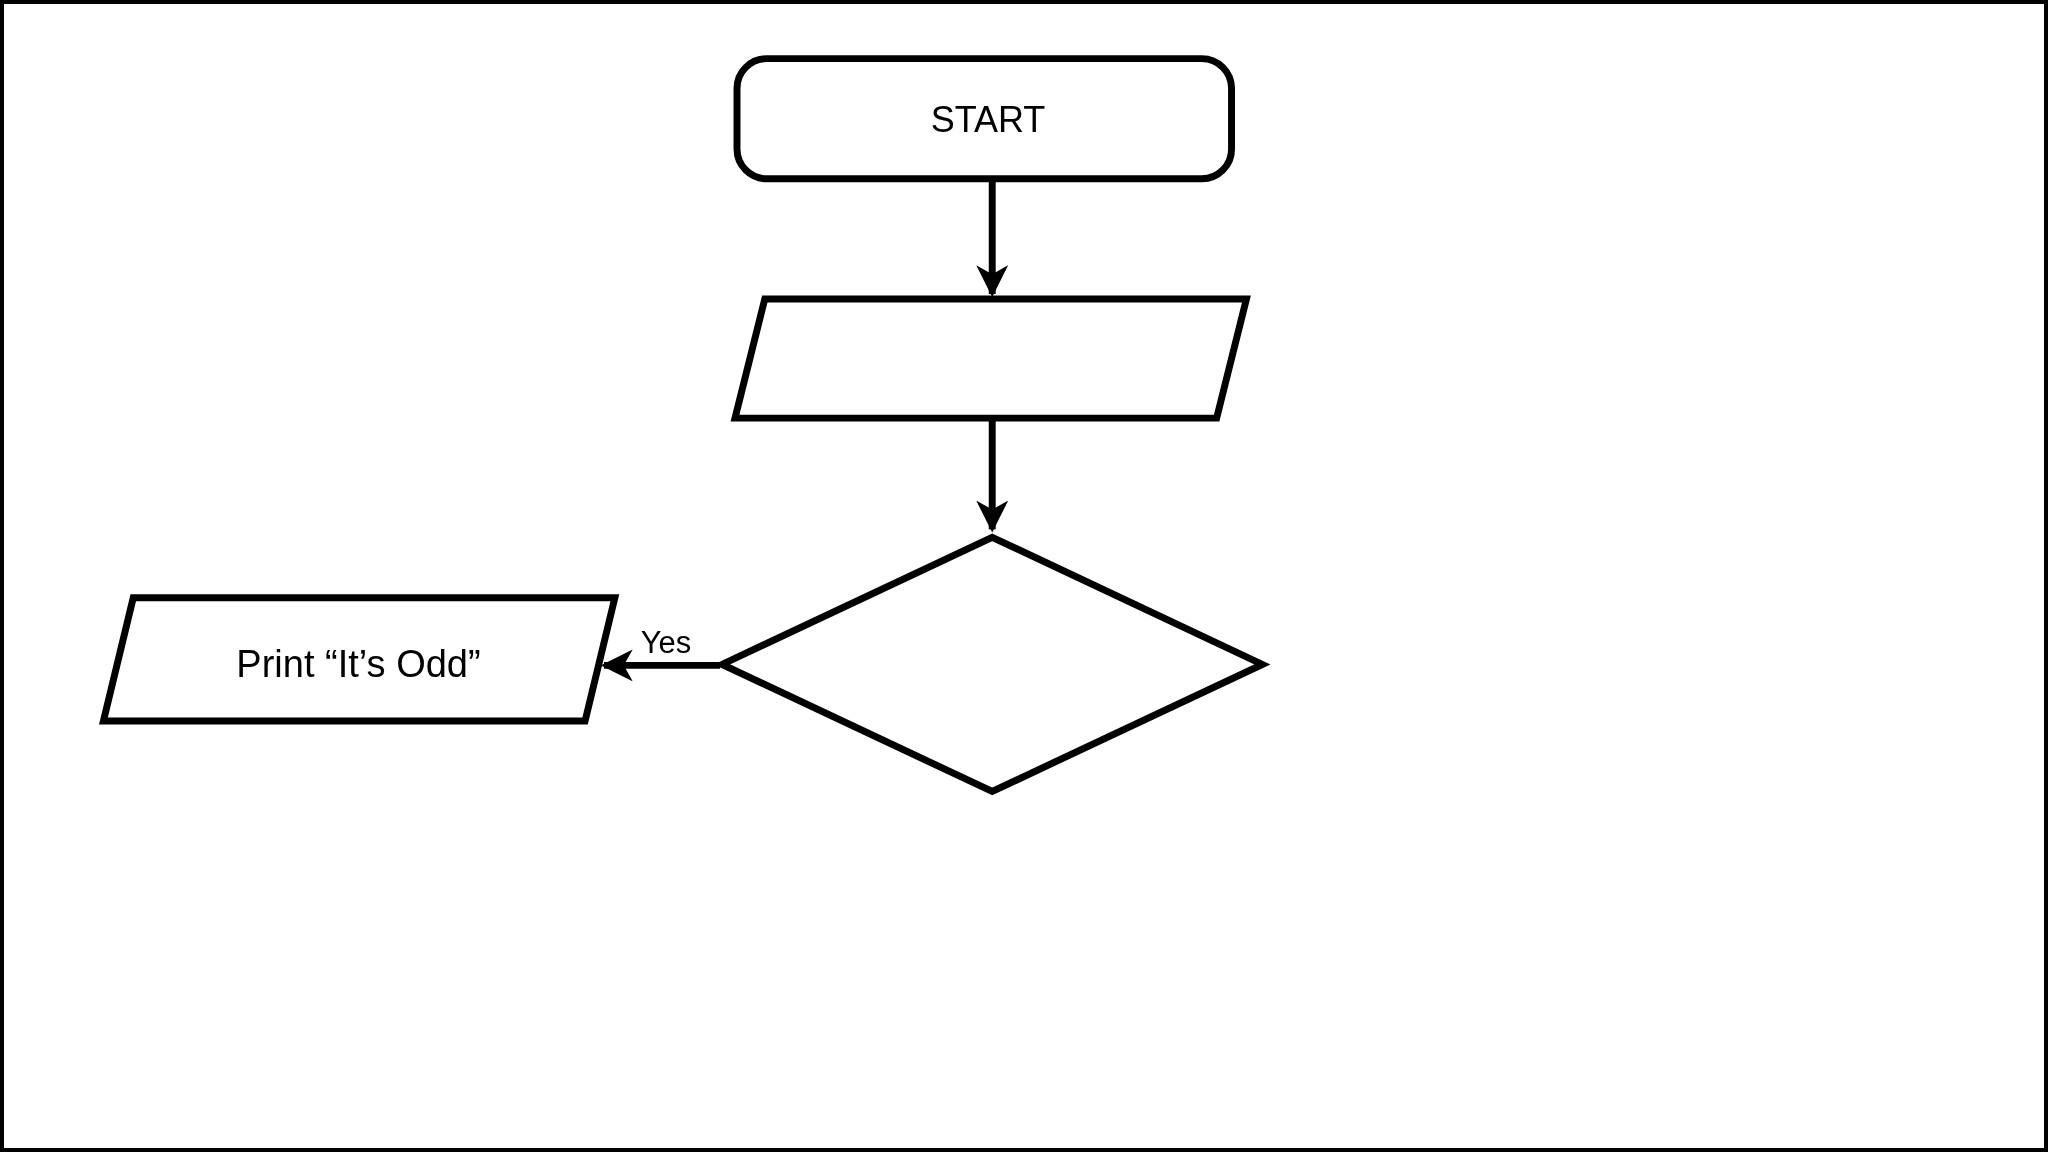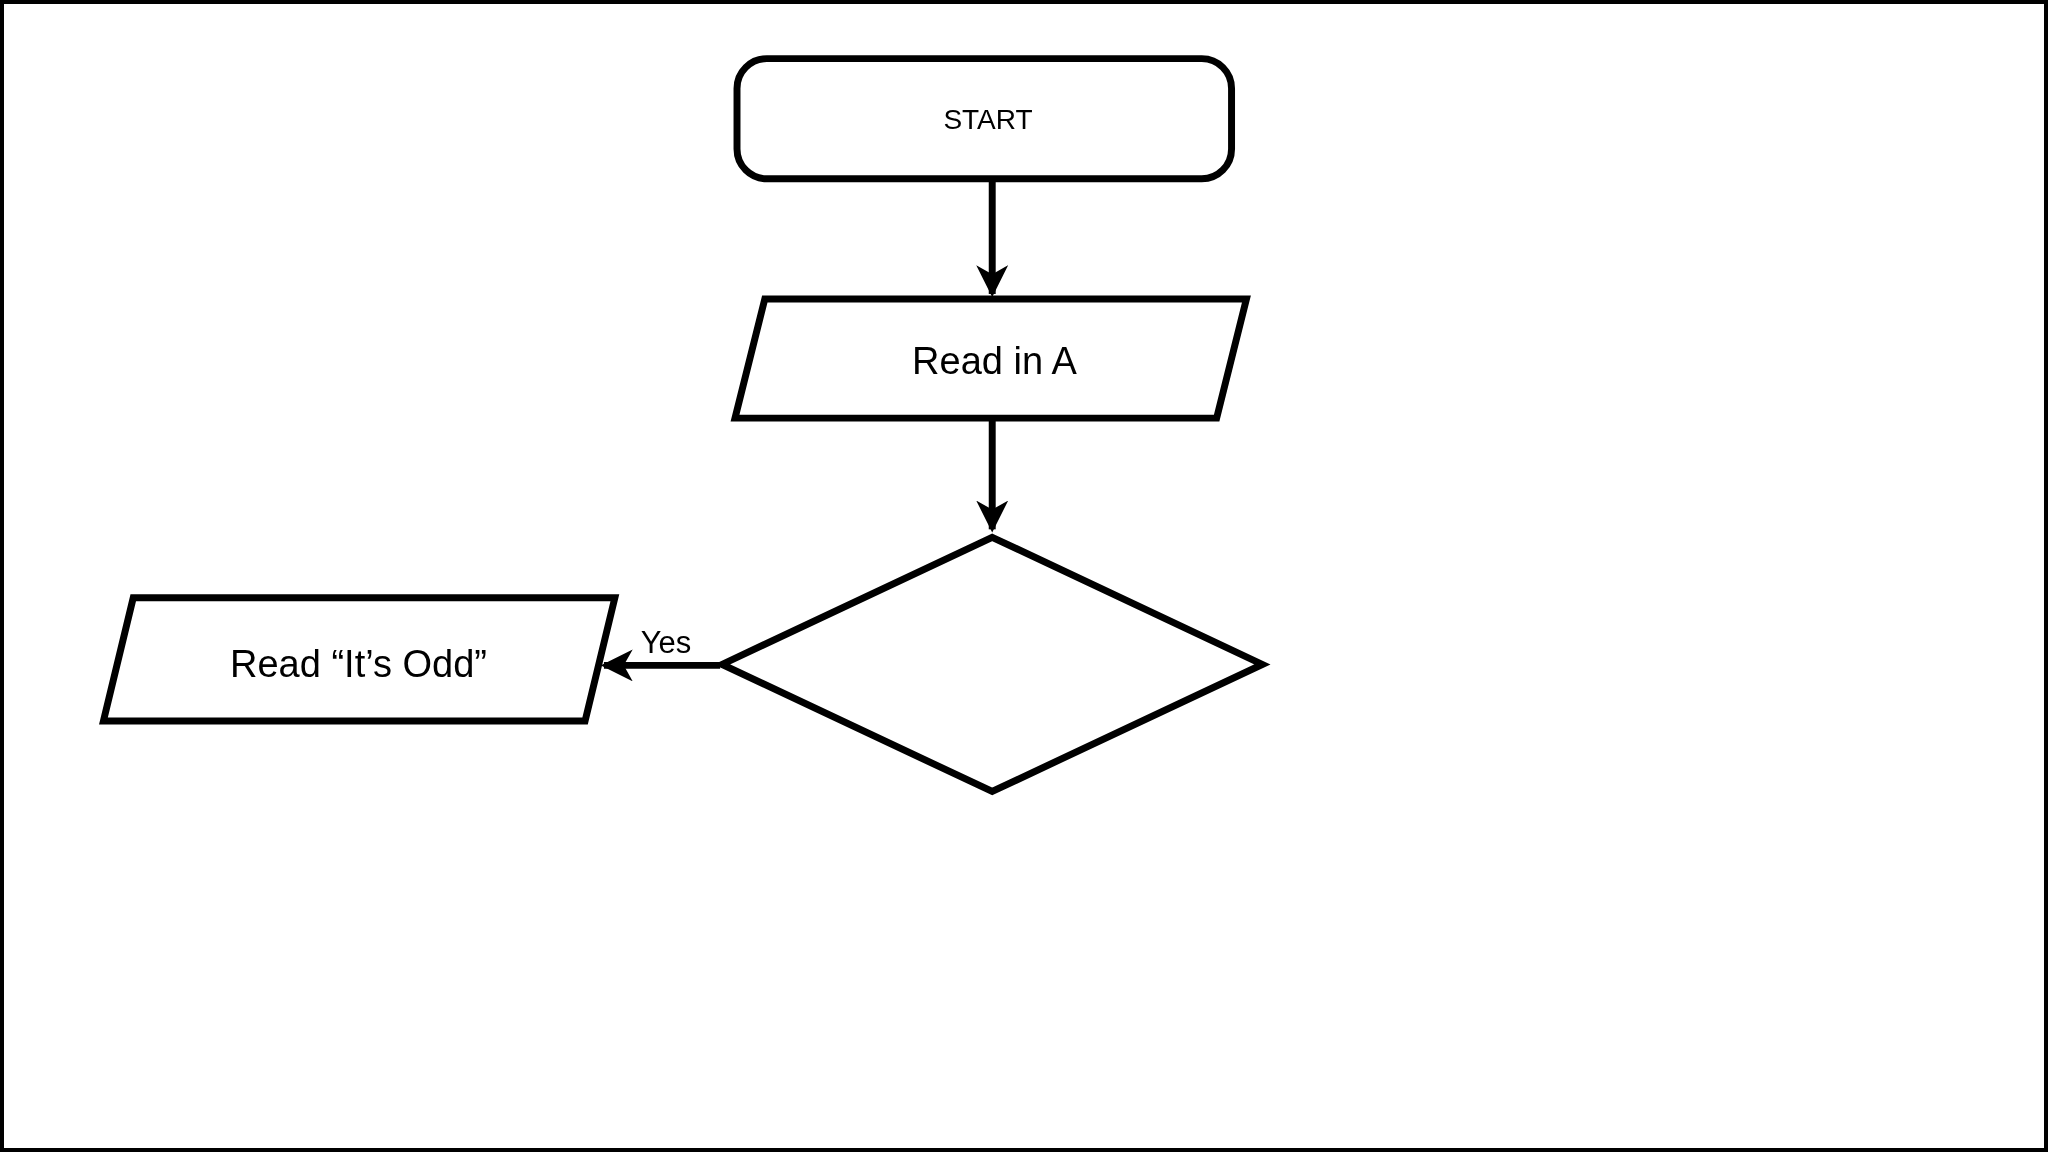--- a/index.html
+++ b/index.html
@@ -25,21 +25,21 @@
   }
   .node-label {
     position: absolute;
     display: flex;
     align-items: center;
     justify-content: center;
     text-align: center;
     color: #000000;
     pointer-events: none;
   }
-  .lbl-start      { left: 735px; top: 55px;  width: 498px; height: 121px; font-size: 28px; }
+  .lbl-start      { left: 735px; top: 55px;  width: 498px; height: 121px; font-size: 36px; }
   .lbl-read       { left: 733px; top: 297px; width: 515px; height: 120px; font-size: 38px; }
   .lbl-decision   { left: 822px; top: 537px; width: 340px; height: 256px; font-size: 34px; line-height: 39px; }
   .lbl-print      { left: 97px;  top: 598px; width: 515px; height: 124px; font-size: 38px; }
   .lbl-yes        { left: 612px; top: 620px; width: 100px; height: 38px;  font-size: 31px; }
 </style>
 </head>
 <body>
 
 <div id="canvas">
 
@@ -60,20 +60,19 @@
 
     <line x1="992" y1="178" x2="992" y2="292" stroke="#000000" stroke-width="7" marker-end="url(#arrowhead)"></line>
 
     <line x1="992" y1="417" x2="992" y2="529" stroke="#000000" stroke-width="7" marker-end="url(#arrowhead)"></line>
 
     <line x1="718" y1="666" x2="601" y2="666" stroke="#000000" stroke-width="7" marker-end="url(#arrowhead)"></line>
   </svg>
 
   <div class="node-label lbl-start">START</div>
 
-  <div class="node-label lbl-read">Read in A</div>
 
 
-  <div class="node-label lbl-print">Read “It’s Odd”</div>
+  <div class="node-label lbl-print">Print “It’s Odd”</div>
 
   <div class="node-label lbl-yes">Yes</div>
 
 </div>
 
 </body></html>

